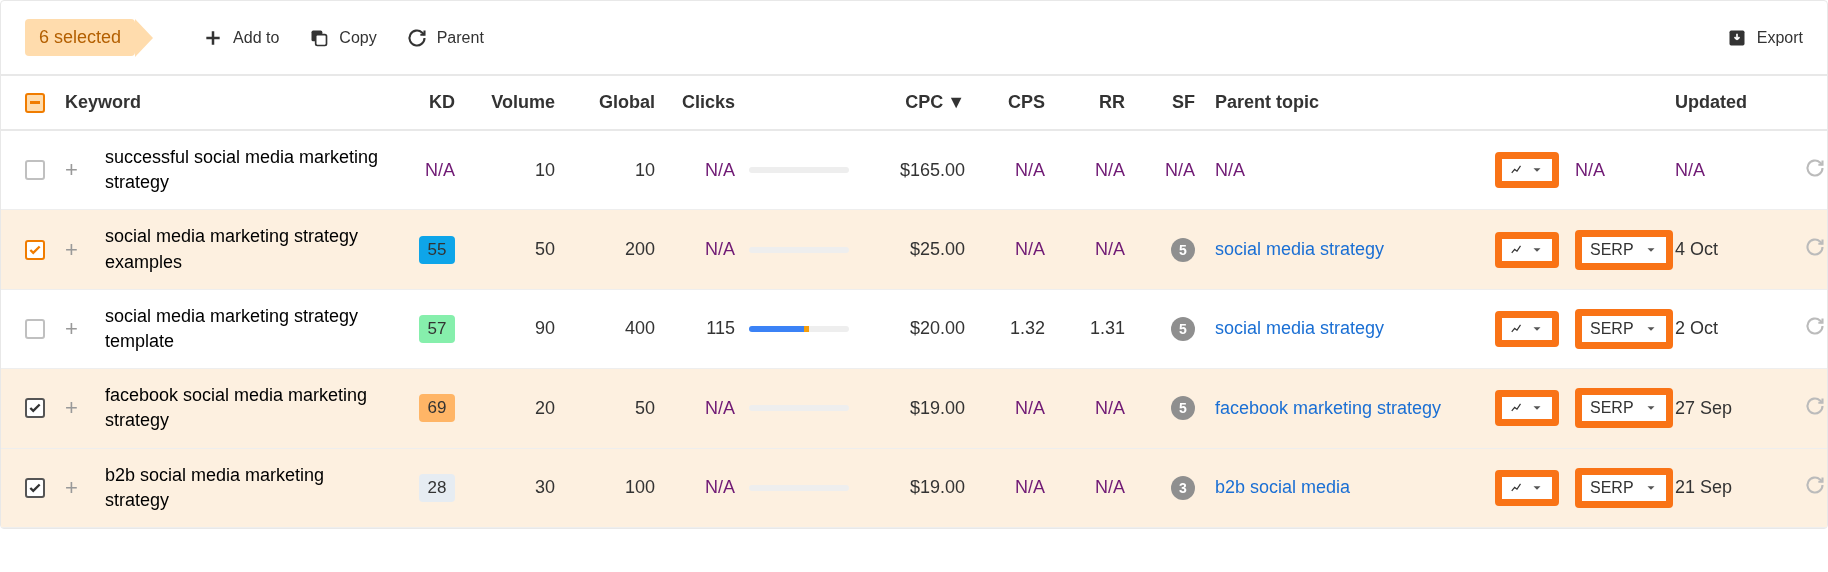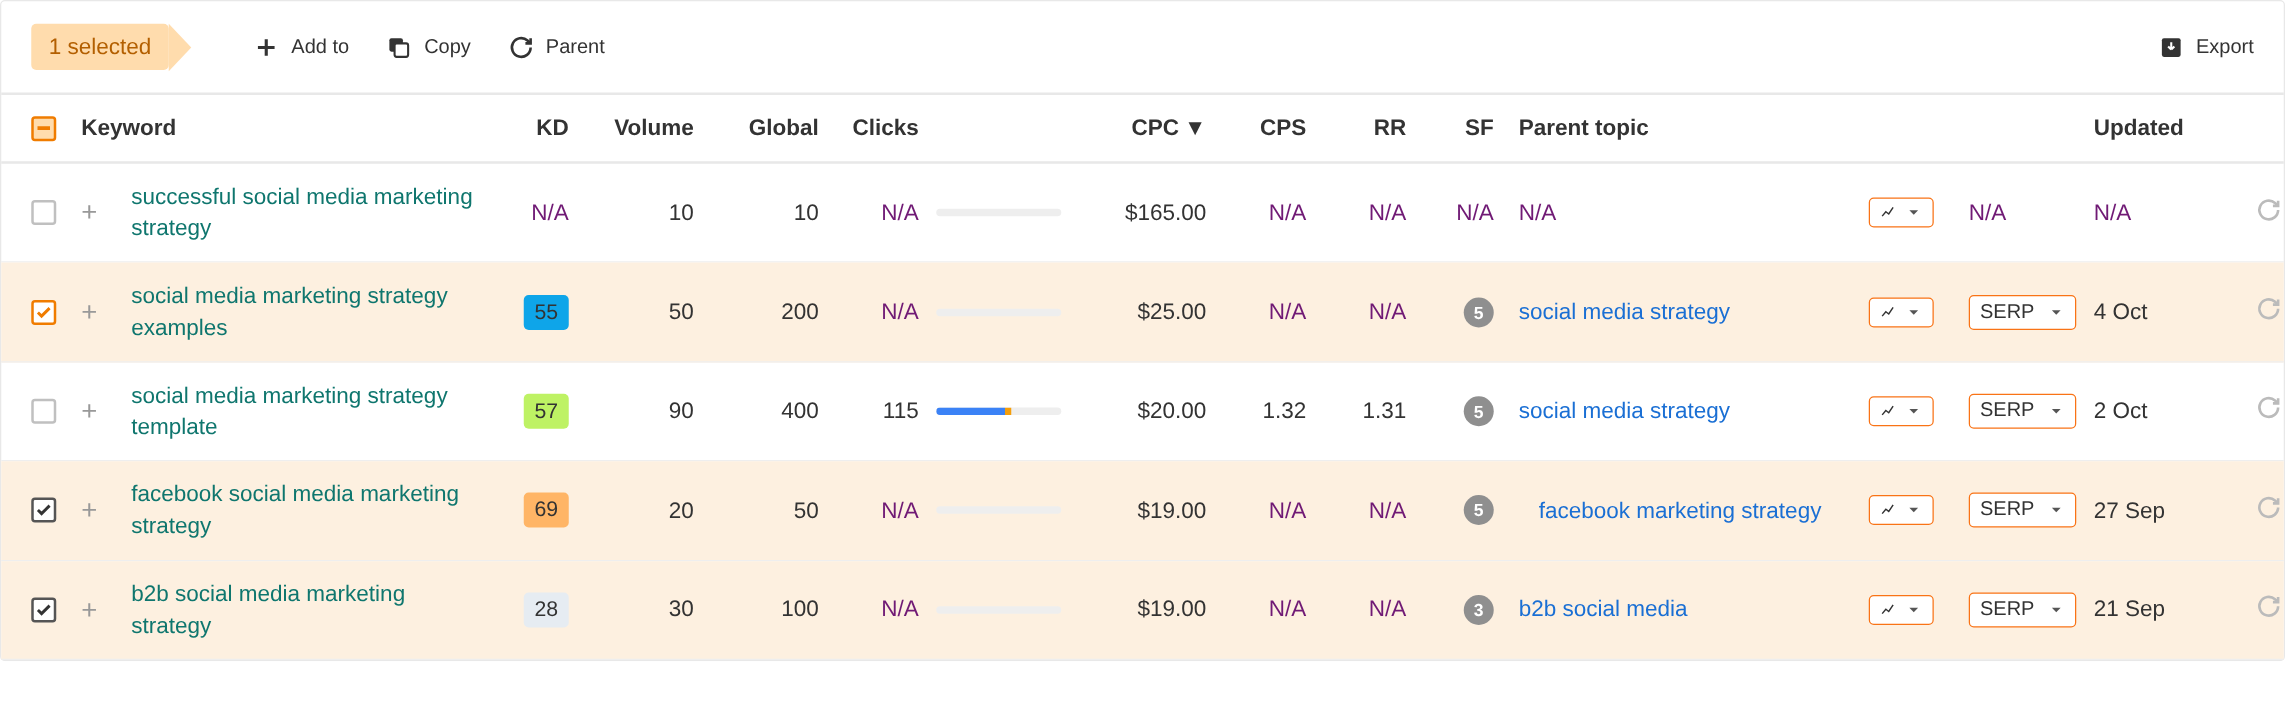--- a/index.html
+++ b/index.html
@@ -14,51 +14,51 @@
   .spacer { flex:1; }
   
   .hdr, .row { display:grid; grid-template-columns: 40px 40px 280px 70px 100px 100px 80px 120px 110px 80px 80px 70px 300px 80px 100px 110px 40px; align-items:center; }
   .hdr { padding:16px 24px; font-weight:700; font-size:18px; color:#333; border-bottom:2px solid #e8e8e8; }
   .hdr .cell { white-space:nowrap; }
   .right { text-align:right; }
   
   .row { padding:14px 24px; border-bottom:1px solid #eee; font-size:18px; }
   .row.sel { background:#fdf0e0; }
   .row .na { color:#701a75; }
-  .keyword-link { color:#0f766e; cursor:pointer; line-height:1.4; }
+  .keyword-link { color:#000000; cursor:pointer; line-height:1.4; }
   .parent-link { color:#1a6fd4; cursor:pointer; }
   
   .cb { width:20px; height:20px; border:2px solid #c0c0c0; border-radius:3px; display:flex; align-items:center; justify-content:center; cursor:pointer; background:#fff; }
   .cb.checked { border-color:#f07c00; }
   .cb.checked svg { width:14px; height:14px; }
   .cb.mixed { width:20px; height:20px; border:2px solid #f07c00; border-radius:3px; background:#ffdcad; display:flex; align-items:center; justify-content:center; }
   .cb.mixed::after { content:""; width:10px; height:3px; background:#f07c00; }
   .plus { color:#999; font-size:22px; font-weight:500; cursor:pointer; }
   
   .kd { display:inline-block; min-width:36px; text-align:center; padding:4px 6px; border-radius:4px; font-weight:500; font-size:17px; }
   
   .clicks-bar { width:100px; height:6px; background:#eee; border-radius:3px; position:relative; overflow:hidden; }
   .clicks-bar .fill-blue { position:absolute; left:0; top:0; height:100%; background:#3b82f6; }
   .clicks-bar .fill-orange { position:absolute; top:0; height:100%; background:#f59e0b; }
   
   .sf-badge { display:inline-flex; width:24px; height:24px; border-radius:50%; background:#8f8f8f; color:#fff; align-items:center; justify-content:center; font-size:14px; font-weight:700; }
   
-  .mini-btn { display:inline-flex; align-items:center; gap:6px; border:1px solid #f97316; border-radius:4px; padding:4px 8px; font-size:16px; background:#fff; cursor:pointer; }
+  .mini-btn { display:inline-flex; align-items:center; gap:6px; border:7px solid #f97316; border-radius:4px; padding:4px 8px; font-size:16px; background:#fff; cursor:pointer; }
   .mini-btn svg { width:14px; height:14px; }
   .reload { color:#aaa; cursor:pointer; }
   .reload svg { width:20px; height:20px; }
   .sort-caret { display:inline-block; margin-left:4px; }
 </style>
 </head>
 <body>
 
 <div class="container">
 
   <div class="toolbar">
-    <div class="badge-selected">1 selected</div>
+    <div class="badge-selected">6 selected</div>
     <div style="width:8px"></div>
     <div class="tb-btn">
       <svg viewBox="0 0 24 24" fill="none" stroke="#333" stroke-width="3">
           <path d="M12 4v16M4 12h16"></path>
         </svg>
       <span>Add to</span>
     </div>
     <div class="tb-btn">
       <svg viewBox="0 0 24 24" fill="#333">
           <rect x="3" y="3" width="13" height="13" rx="2"></rect>
@@ -183,21 +183,21 @@
               <path d="M21 12a9 9 0 1 1-3-6.7L21 8"></path>
               <path d="M21 3v5h-5"></path>
             </svg></span></div>
       </div>
       <div class="row">
         <div>
           <div class="cb"></div>
         </div>
         <div><span class="plus">+</span></div>
         <div><span class="keyword-link">social media marketing strategy template</span></div>
-        <div class="right"><span class="kd" style="background:#bef264">57</span></div>
+        <div class="right"><span class="kd" style="background:#86efac">57</span></div>
         <div class="right">90</div>
         <div class="right">400</div>
         <div class="right">115</div>
         <div style="padding-left: 14px;">
           <div class="clicks-bar">
             <div class="fill-blue" style="width:55%"></div>
             <div class="fill-orange" style="left:55%;width:5%"></div>
           </div>
         </div>
         <div class="right">$20.00</div>
@@ -239,21 +239,21 @@
         <div style="padding-left: 14px;">
           <div class="clicks-bar">
             <div class="fill-blue" style="width:0%"></div>
             <div class="fill-orange" style="left:0%;width:0%"></div>
           </div>
         </div>
         <div class="right">$19.00</div>
         <div class="right"><span class="na">N/A</span></div>
         <div class="right"><span class="na">N/A</span></div>
         <div class="right"><span class="sf-badge">5</span></div>
-        <div style="padding-left: 36px;"><span class="parent-link">facebook marketing strategy</span></div>
+        <div style="padding-left: 20px;"><span class="parent-link">facebook marketing strategy</span></div>
         <div><span class="mini-btn">
             <svg viewBox="0 0 24 24" fill="none" stroke="#333" stroke-width="2">
               <path d="M3 17l5-6 4 3 6-9"></path>
             </svg>
             <svg viewBox="0 0 24 24" fill="#555">
               <path d="M6 9l6 6 6-6z"></path>
             </svg>
           </span></div>
         <div><span class="mini-btn">SERP&nbsp;<svg viewBox="0 0 24 24" fill="#555">
               <path d="M6 9l6 6 6-6z"></path>

